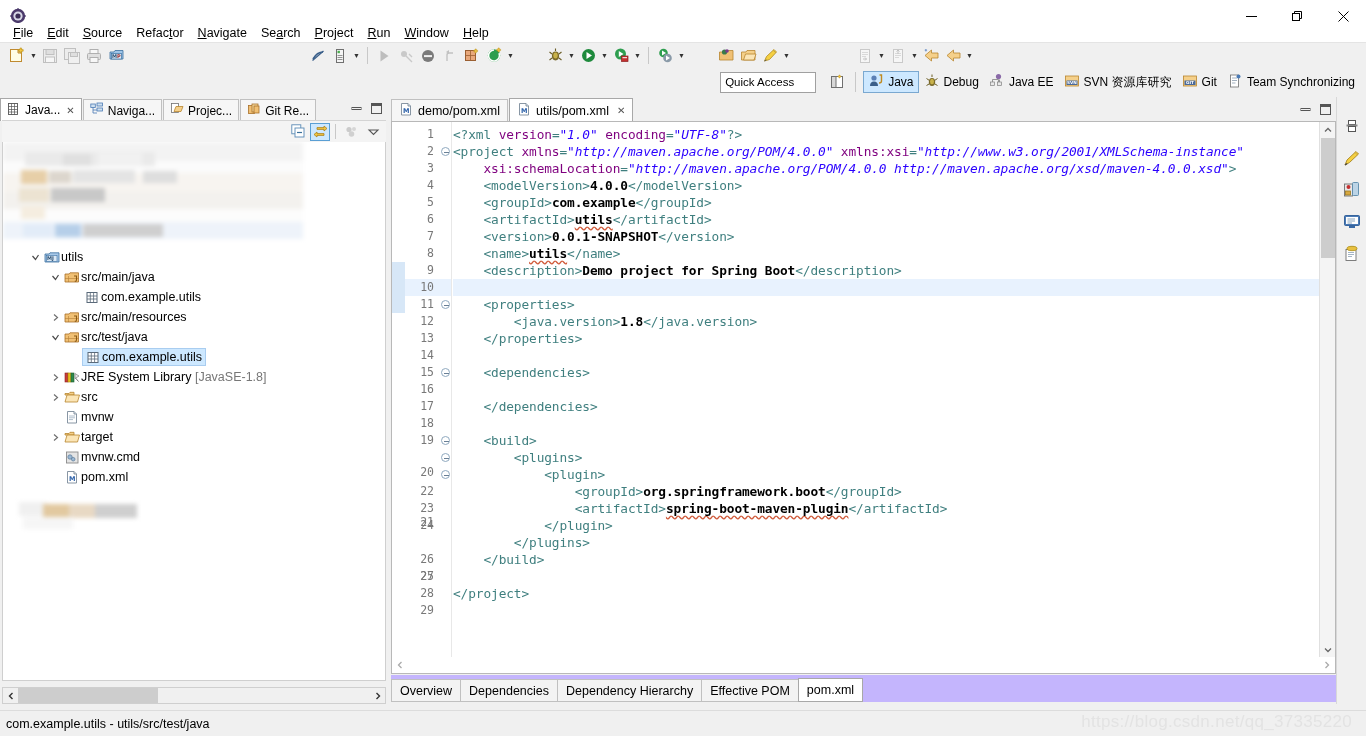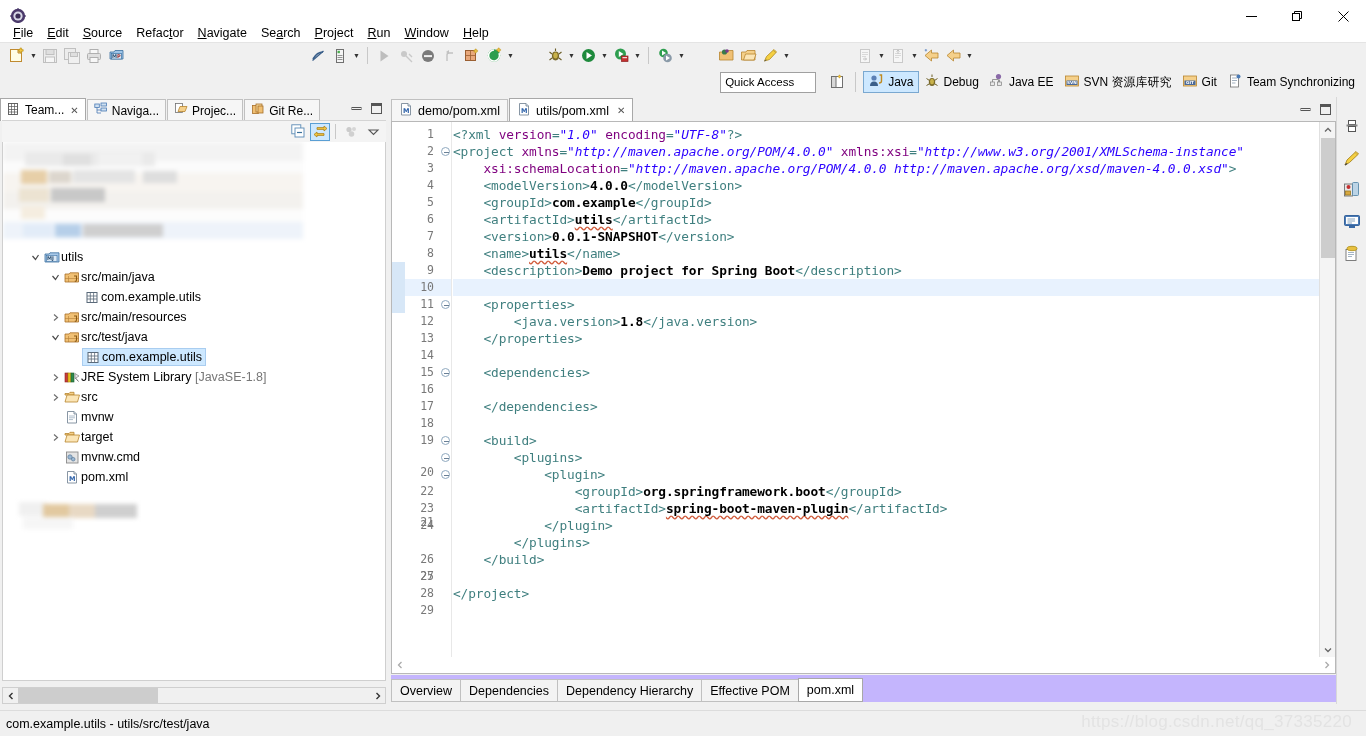--- a/index.html
+++ b/index.html
@@ -555,21 +555,21 @@
   <div class="leftpane">
 
     <div class="viewtabs">
       <div class="vtab active">
         <span>
           <svg width="14" height="14" viewBox="0 0 14 14">
             <rect x="1.5" y="1.5" width="9" height="11" fill="#fff" stroke="#555" stroke-width="0.9"></rect>
             <path d="M1.5 4.5 H10.5 M1.5 7.5 H10.5 M1.5 10 H10.5 M4.5 1.5 V12.5 M7.5 1.5 V12.5" stroke="#555" stroke-width="0.7"></path>
           </svg>
         </span>
-        <span>Team...</span>
+        <span>Java...</span>
         <span class="x">✕</span>
       </div>
       <div class="vtab">
         <span>
           <svg width="14" height="14" viewBox="0 0 14 14">
             <rect x="0.8" y="2" width="4.5" height="3.5" fill="#cfe0f0" stroke="#4a7ab5" stroke-width="0.8"></rect>
             <rect x="7" y="1" width="5.5" height="3" fill="#cfe0f0" stroke="#4a7ab5" stroke-width="0.8"></rect>
             <rect x="7" y="6" width="5.5" height="3" fill="#cfe0f0" stroke="#4a7ab5" stroke-width="0.8"></rect>
             <path d="M3 5.5 V11 H7 M3 8 H7" stroke="#4a7ab5" stroke-width="0.8" fill="none"></path>
           </svg>

